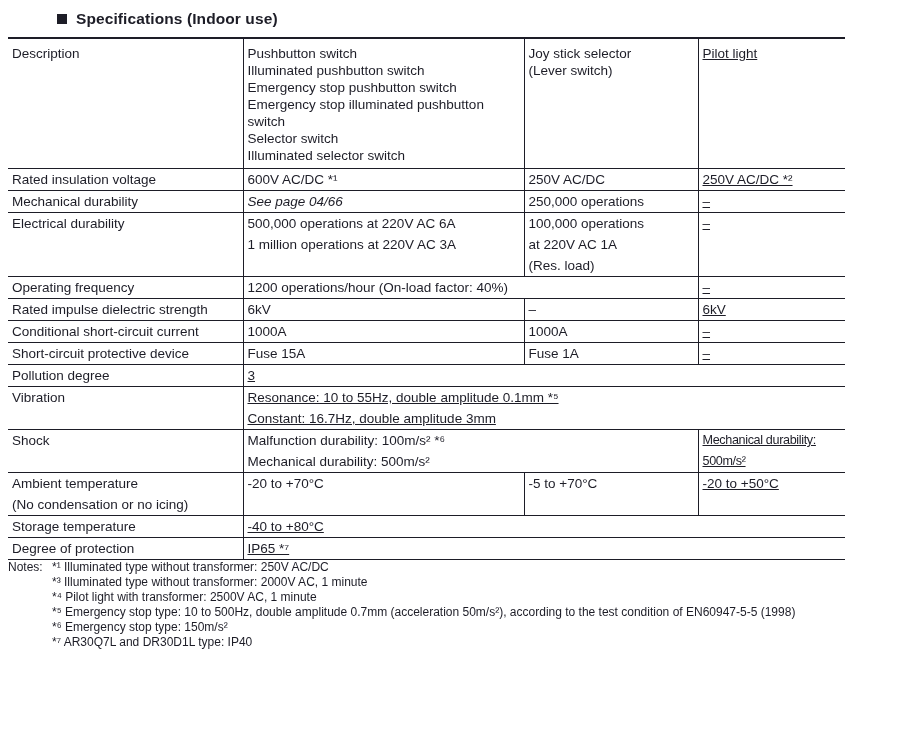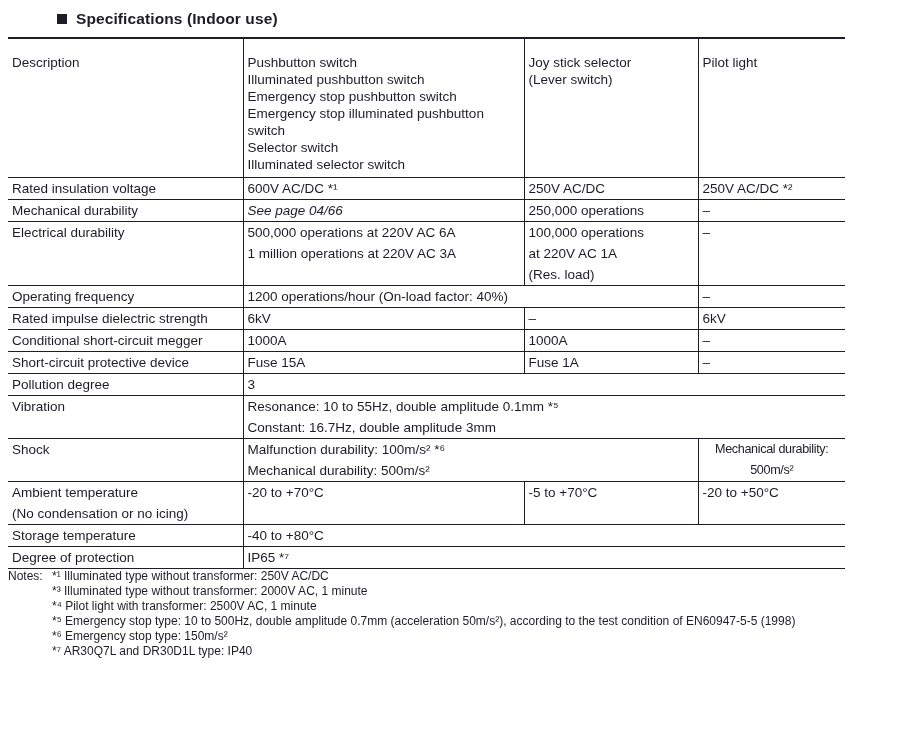--- a/index.html
+++ b/index.html
@@ -44,29 +44,28 @@
     border-bottom: 1px solid #1d1d27;
   }
   .spec td {
     border: 1px solid #1d1d27;
     vertical-align: top;
     padding: 0 4px;
     font-size: 13.5px;
     overflow: hidden;
   }
   .spec tr td:first-child { border-left: none; }
-  .spec tr td:last-child  { border-right: none; }
+  .spec tr td:last-child  { border-right: none; text-decoration: underline; }
   .spec .line { line-height: 21px; }
   .spec tr.tight .line { line-height: 17px; }
-  .spec tr.tight td { padding-top: 15px; padding-bottom: 4px; }
+  .spec tr.tight td { padding-top: 6px; padding-bottom: 4px; }
   .spec td.italic .line { font-style: italic; }
   .spec td.condensed .line {
     font-size: 12.6px;
     letter-spacing: -0.35px;
-    text-align: center;
   }
   .notes {
     display: flex;
     margin-top: 0;
     font-size: 12px;
   }
   .notes-label {
     flex: none;
     width: 44px;
     line-height: 15px;
@@ -176,21 +175,21 @@
           </td>
           <td>
             <div class="line">–</div>
           </td>
           <td>
             <div class="line">6kV</div>
           </td>
         </tr>
         <tr>
           <td>
-            <div class="line">Conditional short-circuit megger</div>
+            <div class="line">Conditional short-circuit current</div>
           </td>
           <td>
             <div class="line">1000A</div>
           </td>
           <td>
             <div class="line">1000A</div>
           </td>
           <td>
             <div class="line">–</div>
           </td>

